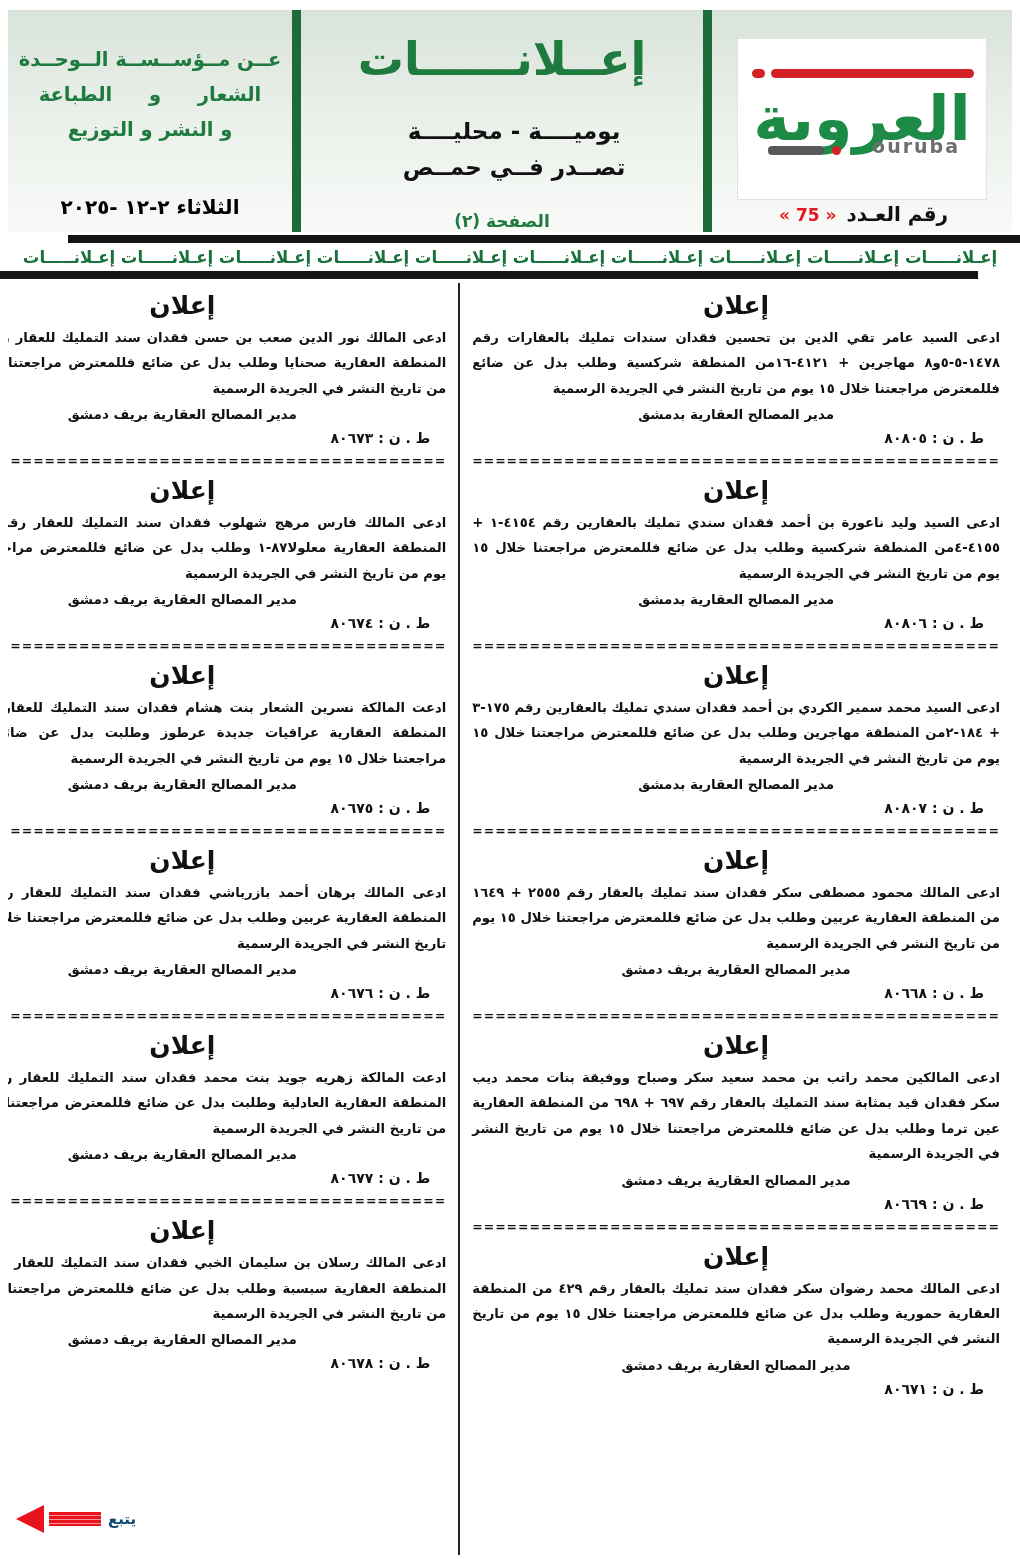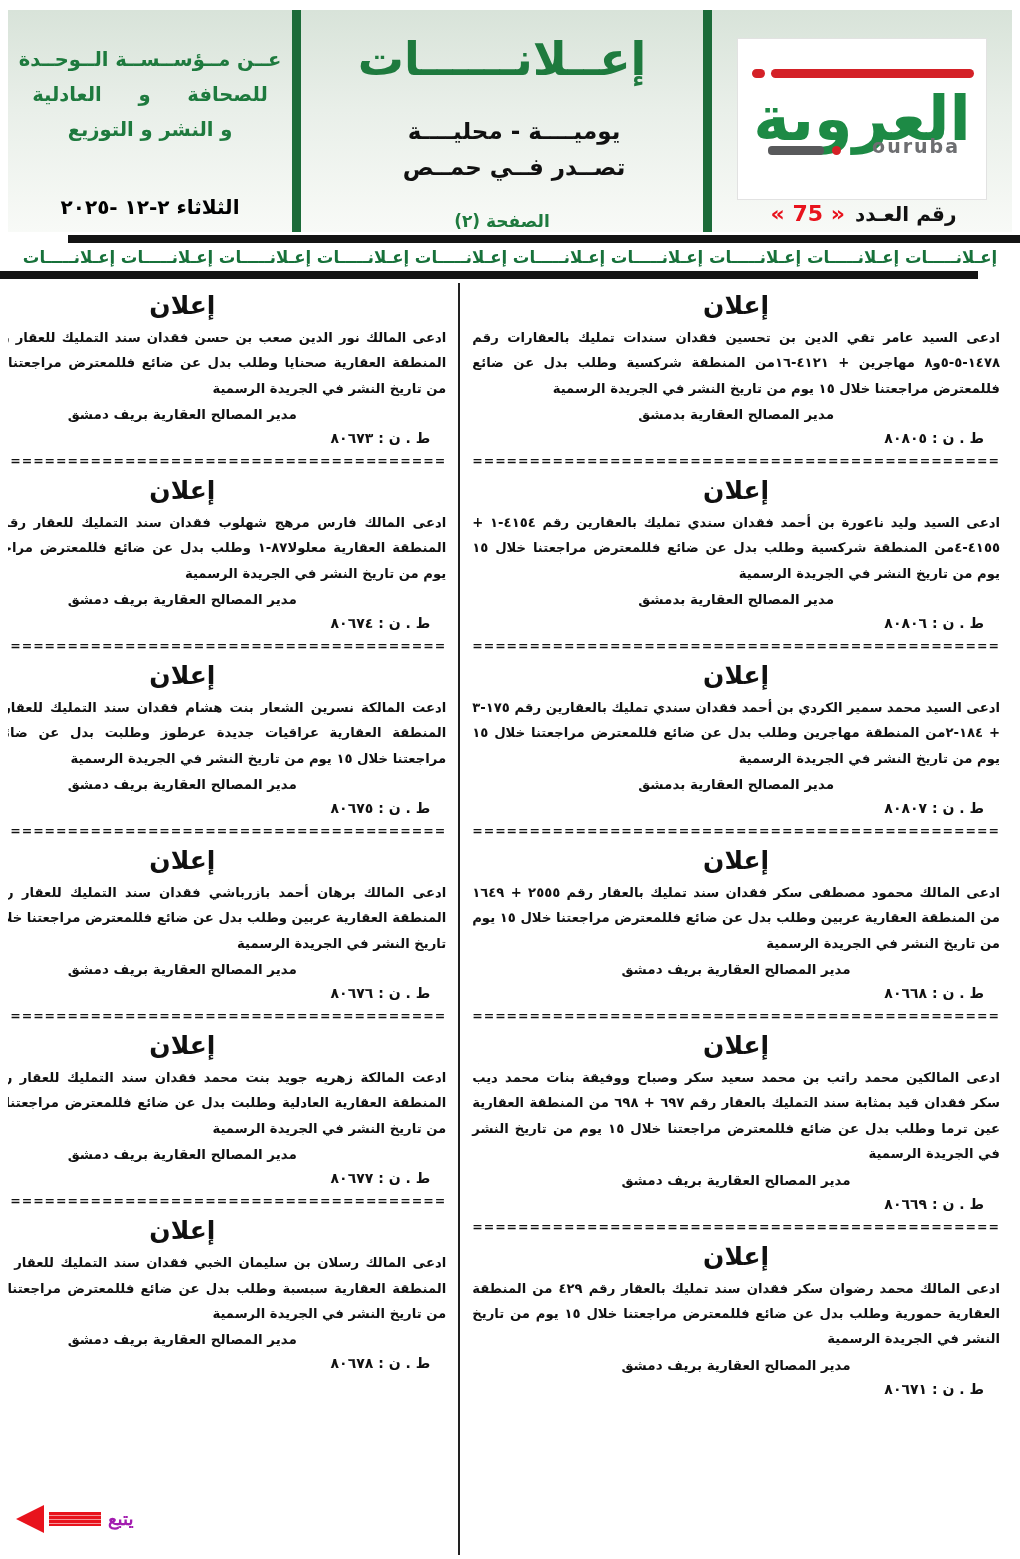--- a/index.html
+++ b/index.html
@@ -29,21 +29,21 @@
     font-size:62px; font-weight:bold; color:#1d8a45; line-height:1.3; letter-spacing:-2px;
   }
   .logo-latin {
     position:absolute; bottom:42px; right:26px; color:#6d6e71;
     font-size:19px; font-weight:bold; letter-spacing:2px; direction:ltr;
   }
   .logo-graybar { position:absolute; left:30px; bottom:44px; width:56px; height:9px; background:#58595b; border-radius:4px; }
   .logo-reddot  { position:absolute; left:94px; bottom:44px; width:9px; height:9px; background:#d42127; border-radius:50%; }
   .issue-line { position:absolute; bottom:6px; right:0; width:100%; text-align:center;
     font-size:20px; font-weight:bold; color:#111; }
-  .issue-num { color:#e8131d; font-size:22px; padding:0 3px;text-align:right; }
+  .issue-num { color:#e8131d; font-size:17px; padding:0 3px;text-align:right; }
   .mast-block { flex:1; text-align:center; padding-top:22px; }
   .mast-title { font-size:46px; font-weight:bold; color:#1e7a3e; letter-spacing:0px; }
   .mast-sub   { font-size:23px; font-weight:bold; color:#111; line-height:1.55; margin-top:28px;margin-left:24px; }
   .mast-page  { font-size:17px; font-weight:bold; color:#1e7a3e; margin-top:26px; }
   .pub-block { width:284px; text-align:center; padding-top:32px; }
   .pub-line { color:#1e7a3e; font-weight:bold; font-size:19.5px; line-height:1.8; }
   .pub-line.w { word-spacing:30px; }
   .pub-date { margin-top:48px; color:#000; font-weight:bold; font-size:20px; letter-spacing:1px; }
   
   .banner { margin-top:3px; }
@@ -61,21 +61,21 @@
   .ad-body  { font-size:13.2px; font-weight:bold; line-height:1.92; text-align:justify; margin:0; }
   .ad-signer{ font-size:13.5px; font-weight:bold; text-align:center; margin-top:5px; }
   .ad-ref   { font-size:14px; font-weight:bold; margin:8px 16px 0 0; }
   .ad-sep   { font-size:12.5px; font-weight:bold; text-align:center; letter-spacing:1px;
               white-space:nowrap; overflow:hidden; margin:7px 0 1px; }
   
   .continued { position:absolute; left:16px; bottom:26px; display:flex; align-items:center; gap:7px; direction:ltr; }
   .arrow-head { width:0; height:0; border-top:14px solid transparent; border-bottom:14px solid transparent; border-right:28px solid #e8131d; }
   .arrow-tail { width:52px; height:14px; background:#e8131d; margin-left:-2px;
                 background-image:repeating-linear-gradient(180deg, rgba(255,255,255,0) 0 3px, rgba(255,255,255,.55) 3px 4px); }
-  .continued-label { color:#a21caf; font-weight:bold; font-size:18px;font-family:Liberation Serif, serif; }
+  .continued-label { color:#0c4a6e; font-weight:bold; font-size:15px; }
 </style>
 </head>
 <body>
 
 <div class="header">
 
   <div class="logo-block">
     <div class="logo-card">
       <div class="logo-redbar">
           <div class="pill"></div>
@@ -100,21 +100,21 @@
       <div>يوميــــة - محليــــة</div>
       <div>تصــدر فــي حمــص</div>
     </div>
     <div class="mast-page">الصفحة (٢)</div>
   </div>
 
   <div class="vbar"></div>
 
   <div class="pub-block">
     <div class="pub-line">عــن مــؤســســة الــوحــدة</div>
-    <div class="pub-line w">للصحافة و العادلية</div>
+    <div class="pub-line w">الشعار و الطباعة</div>
     <div class="pub-line">و النشر و التوزيع</div>
     <div class="pub-date">الثلاثاء ٢-١٢ -٢٠٢٥</div>
   </div>
 
 </div>
 
 <div class="banner">
   <div class="bar-top"></div>
   <div class="banner-text">إعـلانـــــات إعـلانـــــات إعـلانـــــات إعـلانـــــات إعـلانـــــات إعـلانـــــات إعـلانـــــات إعـلانـــــات إعـلانـــــات إعـلانـــــات</div>
   <div class="bar-bottom"></div>

